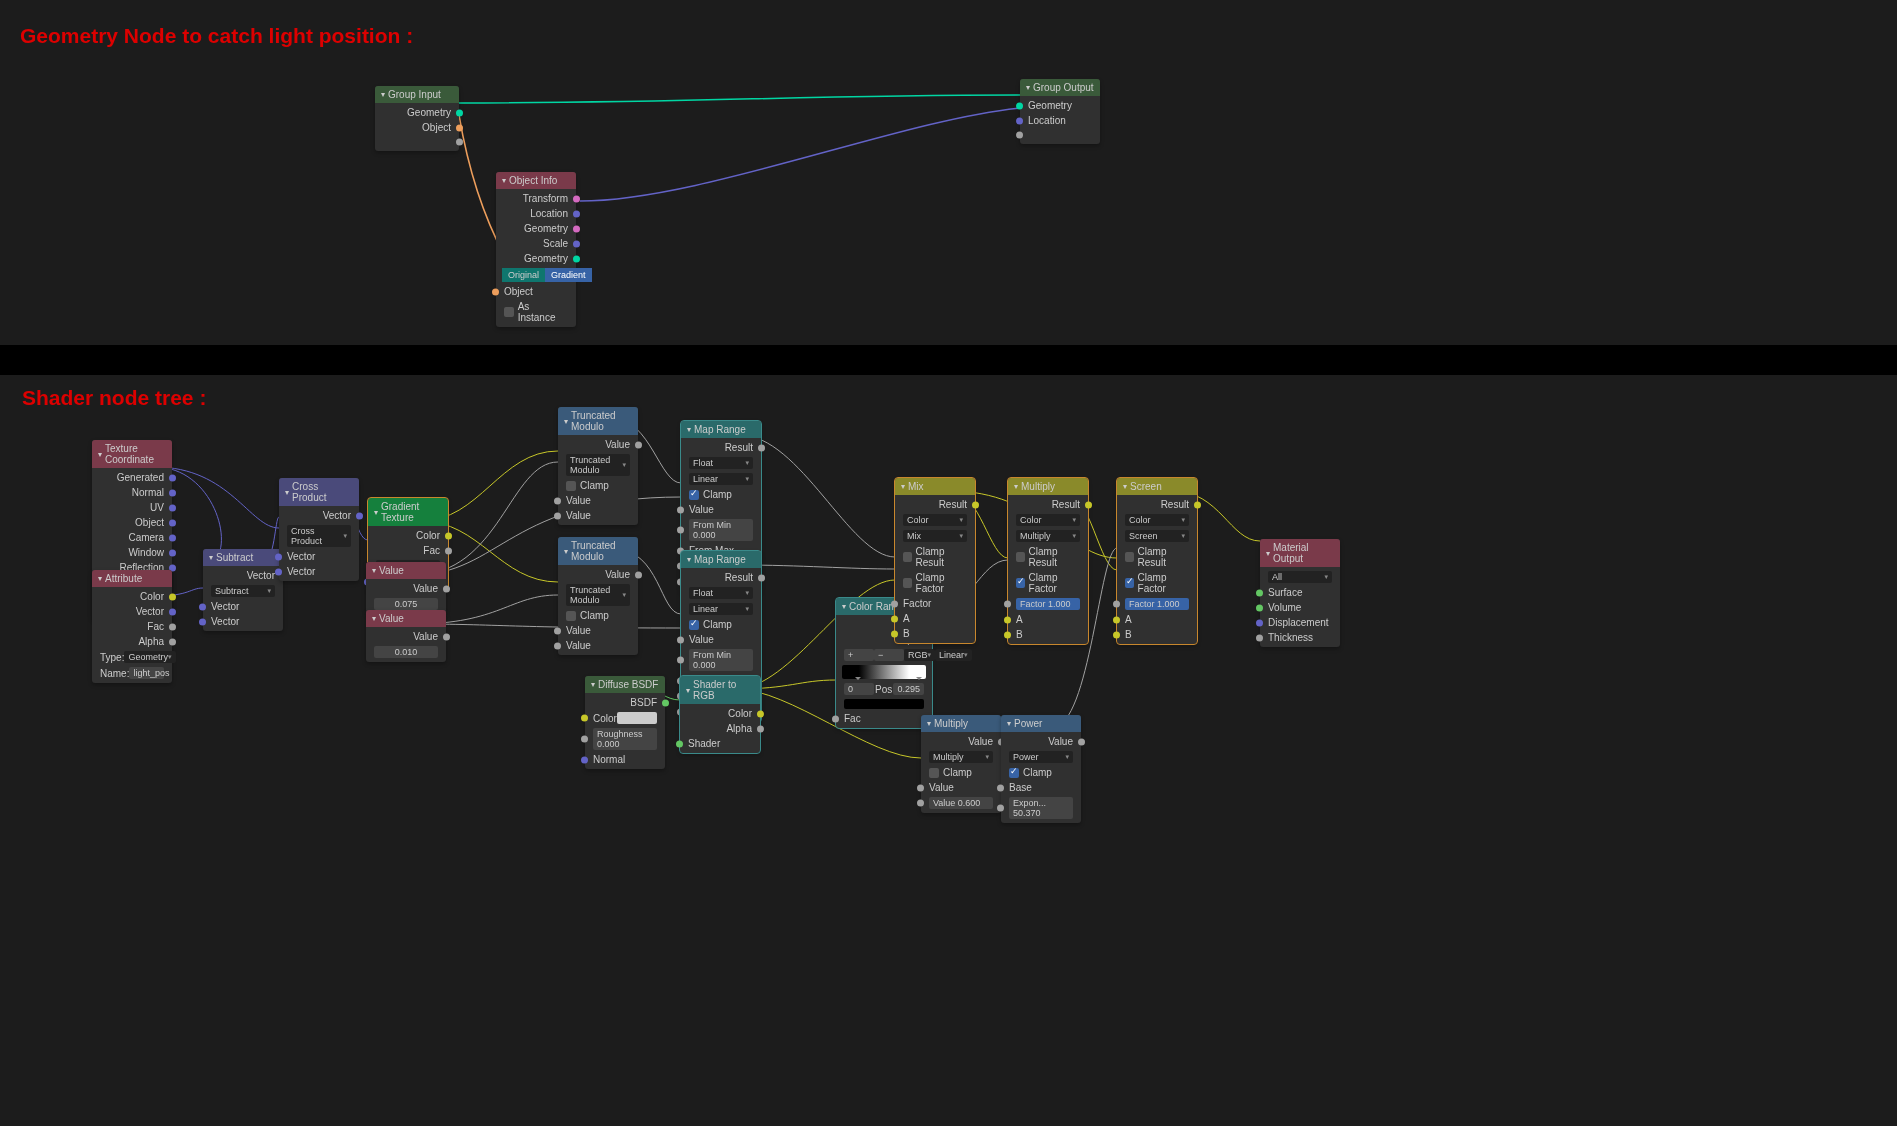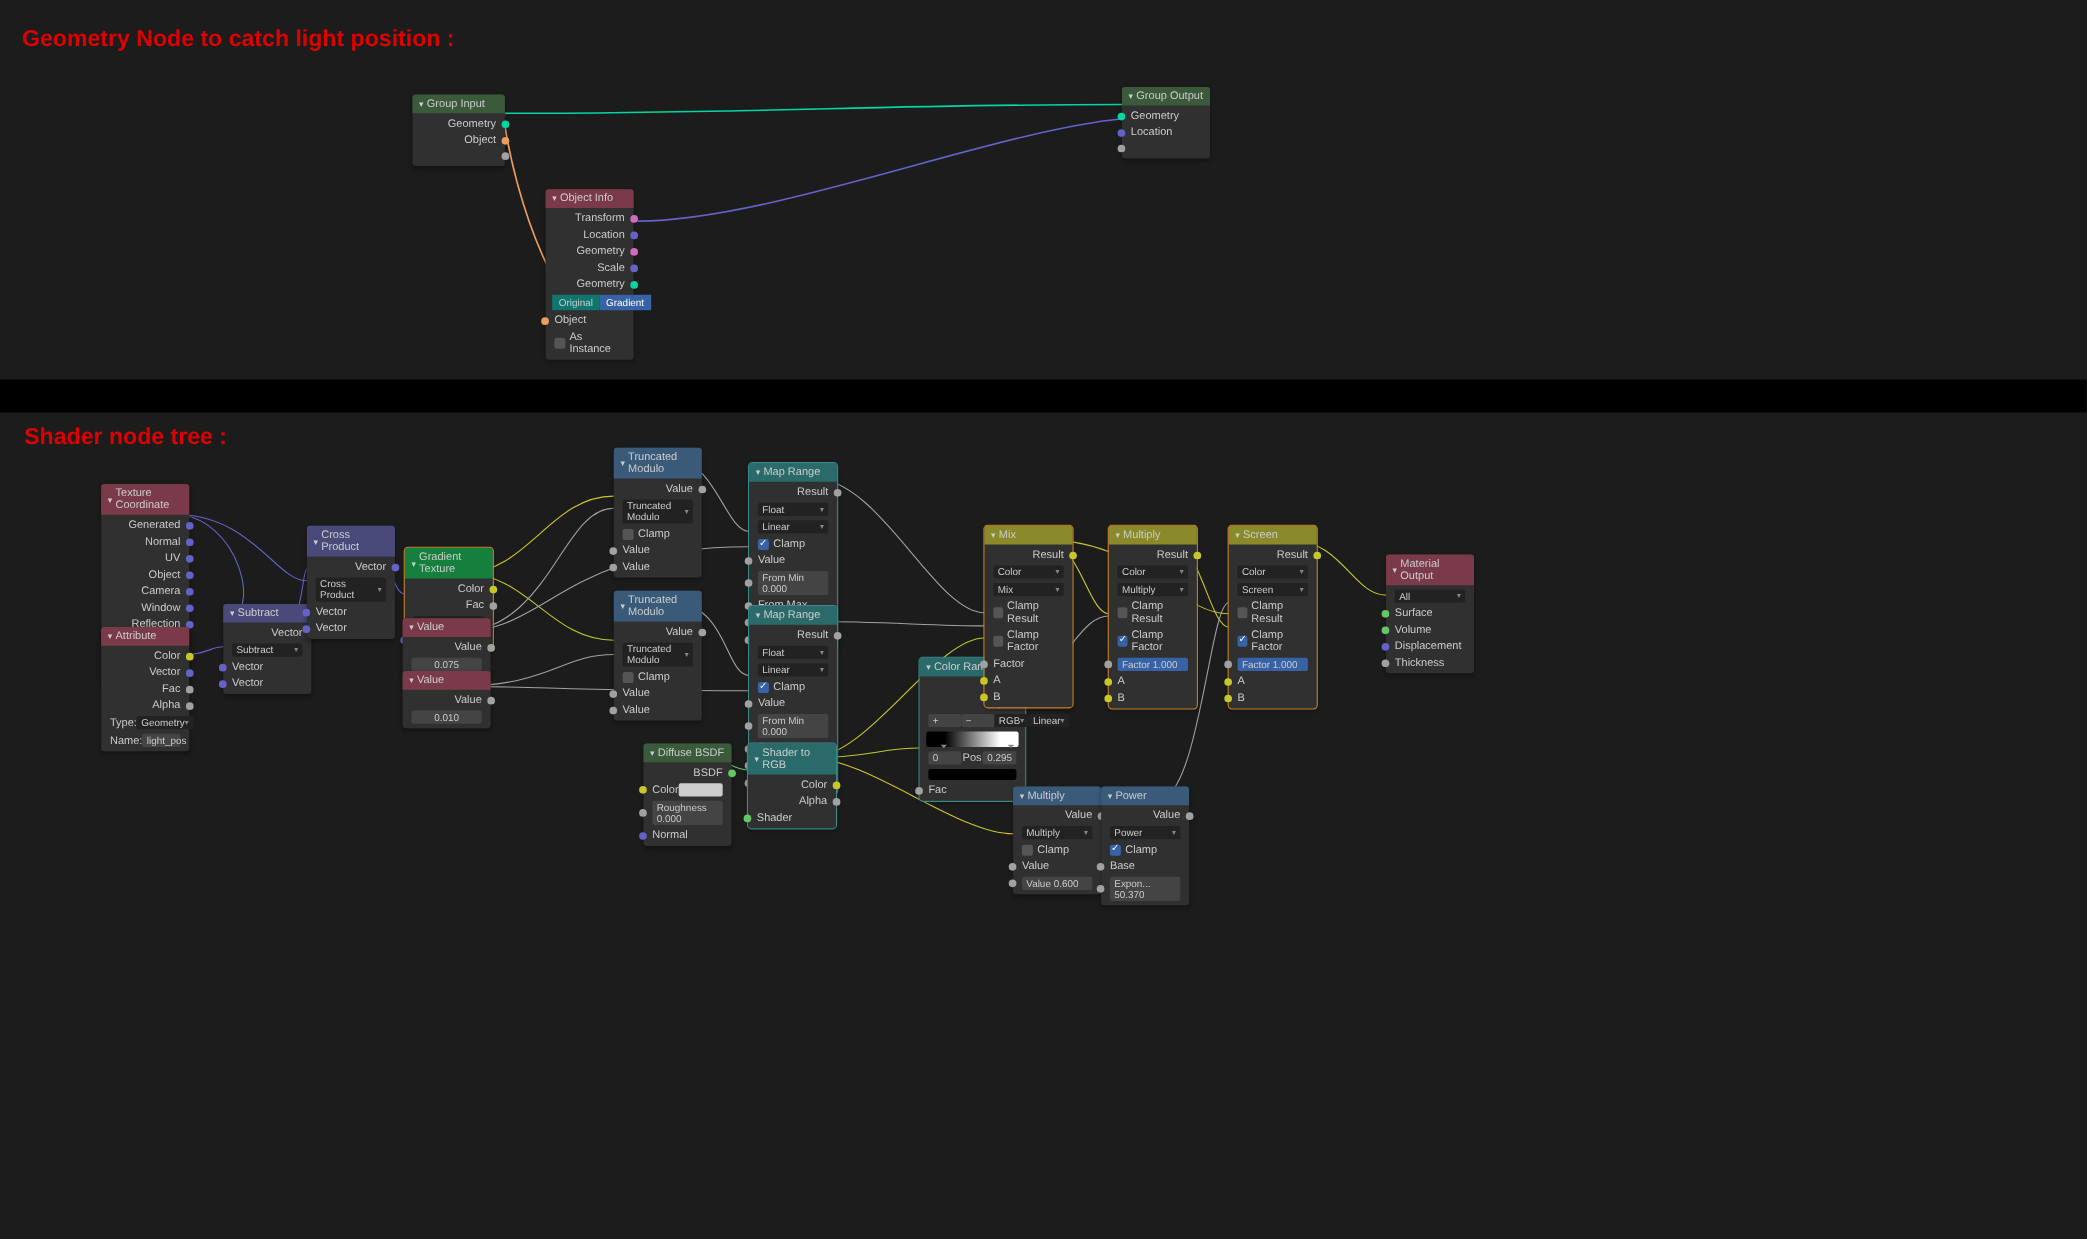--- a/index.html
+++ b/index.html
@@ -674,21 +674,21 @@
         <span class="sock in s-float"></span>
         <span>Base</span>
       </div>
     <div class="row left">
         <span class="sock in s-float"></span>
         <span class="field" style="flex:1">Expon...  50.370</span>
       </div>
   </div>
 </div>
 
-<div class="node" style="left:1260px;top:504px;width:64px">
+<div class="node" style="left:1260px;top:539px;width:64px">
   <div class="node-header h-red">Material Output</div>
   <div class="node-body">
     <div class="row">
         <span class="selector" style="flex:1">All</span>
       </div>
     <div class="row left">
         <span class="sock in s-shader"></span>
         <span>Surface</span>
       </div>
     <div class="row left">

